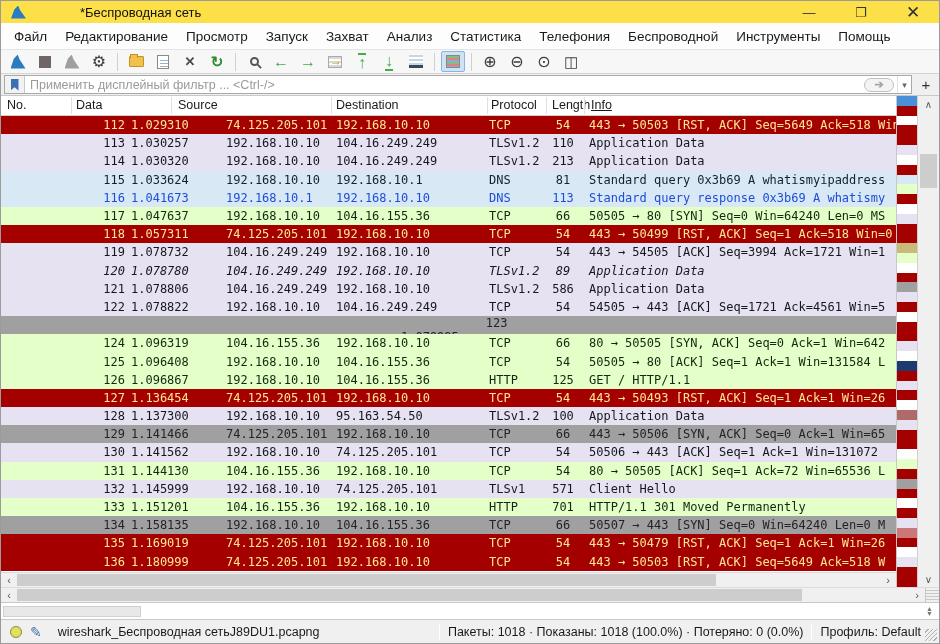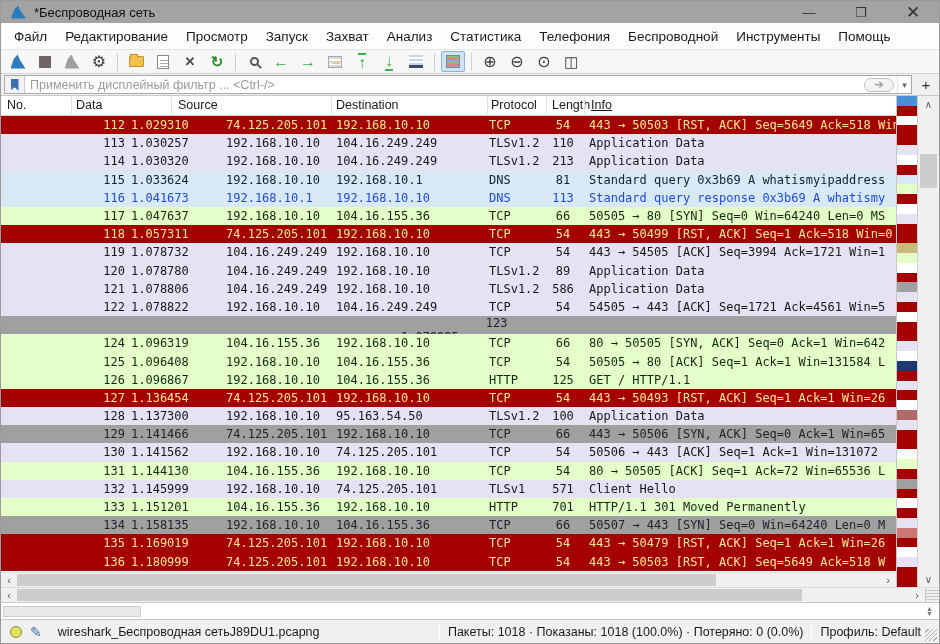--- a/index.html
+++ b/index.html
@@ -1,21 +1,21 @@
 <!DOCTYPE html>
 <html><head>
 <meta charset="utf-8">
 <style>
   * { box-sizing: border-box; margin: 0; padding: 0; }
   html,body { width: 940px; height: 644px; }
   body { font-family: "Liberation Sans", sans-serif; background: #fff; overflow: hidden; }
   .window { width: 940px; height: 644px; display: flex; flex-direction: column; border: 1px solid #9b9b9b; background: #fff; }
 
   
-  .titlebar { height: 22px; display: flex; align-items: center; background: #a3a3a3; flex: 0 0 auto; }
+  .titlebar { height: 22px; display: flex; align-items: center; background: #fde047; flex: 0 0 auto; gap: 46px; }
   .title-fin { width: 15px; height: 13px; background: #2b7bbf; clip-path: polygon(0 100%, 22% 30%, 48% 0, 60% 34%, 100% 100%); margin: 0 8px 0 10px; }
   .title-text { font-size: 13px; color: #111; }
   .win-controls { margin-left: auto; display: flex; height: 100%; }
   .win-btn { width: 52px; height: 100%; display: flex; align-items: center; justify-content: center; font-size: 13px; color: #333; }
   .win-btn.close { font-size: 17px; }
 
   
   .menubar { height: 26px; display: flex; align-items: center; padding-left: 4px; background: #fdfdfd; font-size: 13.5px; color: #1a1a1a; flex: 0 0 auto; }
   .menu-item { padding: 4px 9px; }
 
@@ -297,21 +297,21 @@
           </div>
           <div class="prow" style="background: rgb(230, 226, 242); color: rgb(22, 22, 31);">
             <span class="c-no">119</span>
             <span class="c-time">1.078732</span>
             <span class="c-src">104.16.249.249</span>
             <span class="c-dst">192.168.10.10</span>
             <span class="c-pro">TCP</span>
             <span class="c-len">54</span>
             <span class="c-inf">443 → 54505 [ACK] Seq=3994 Ack=1721 Win=1</span>
           </div>
-          <div class="prow" style="background: rgb(230, 226, 242); color: rgb(22, 22, 31);">
+          <div class="prow" style="background: rgb(230, 226, 242); color: rgb(22, 22, 31); font-style: italic;">
             <span class="c-no">120</span>
             <span class="c-time">1.078780</span>
             <span class="c-src">104.16.249.249</span>
             <span class="c-dst">192.168.10.10</span>
             <span class="c-pro">TLSv1.2</span>
             <span class="c-len">89</span>
             <span class="c-inf">Application Data</span>
           </div>
           <div class="prow" style="background: rgb(230, 226, 242); color: rgb(22, 22, 31);">
             <span class="c-no">121</span>

